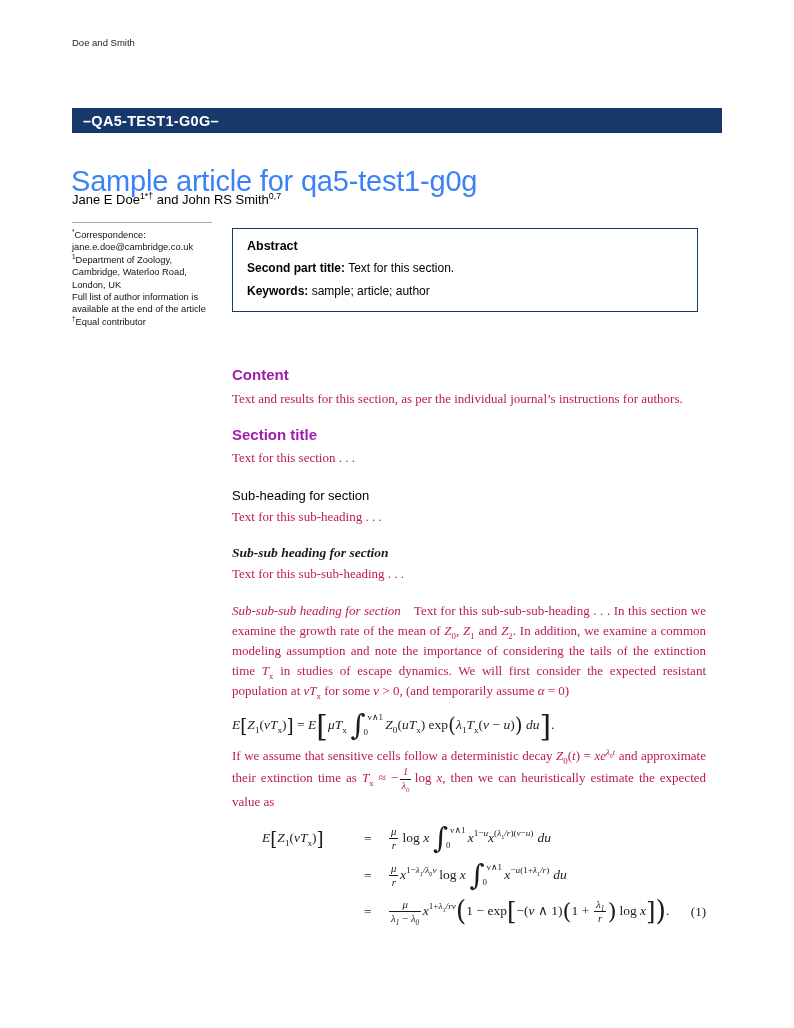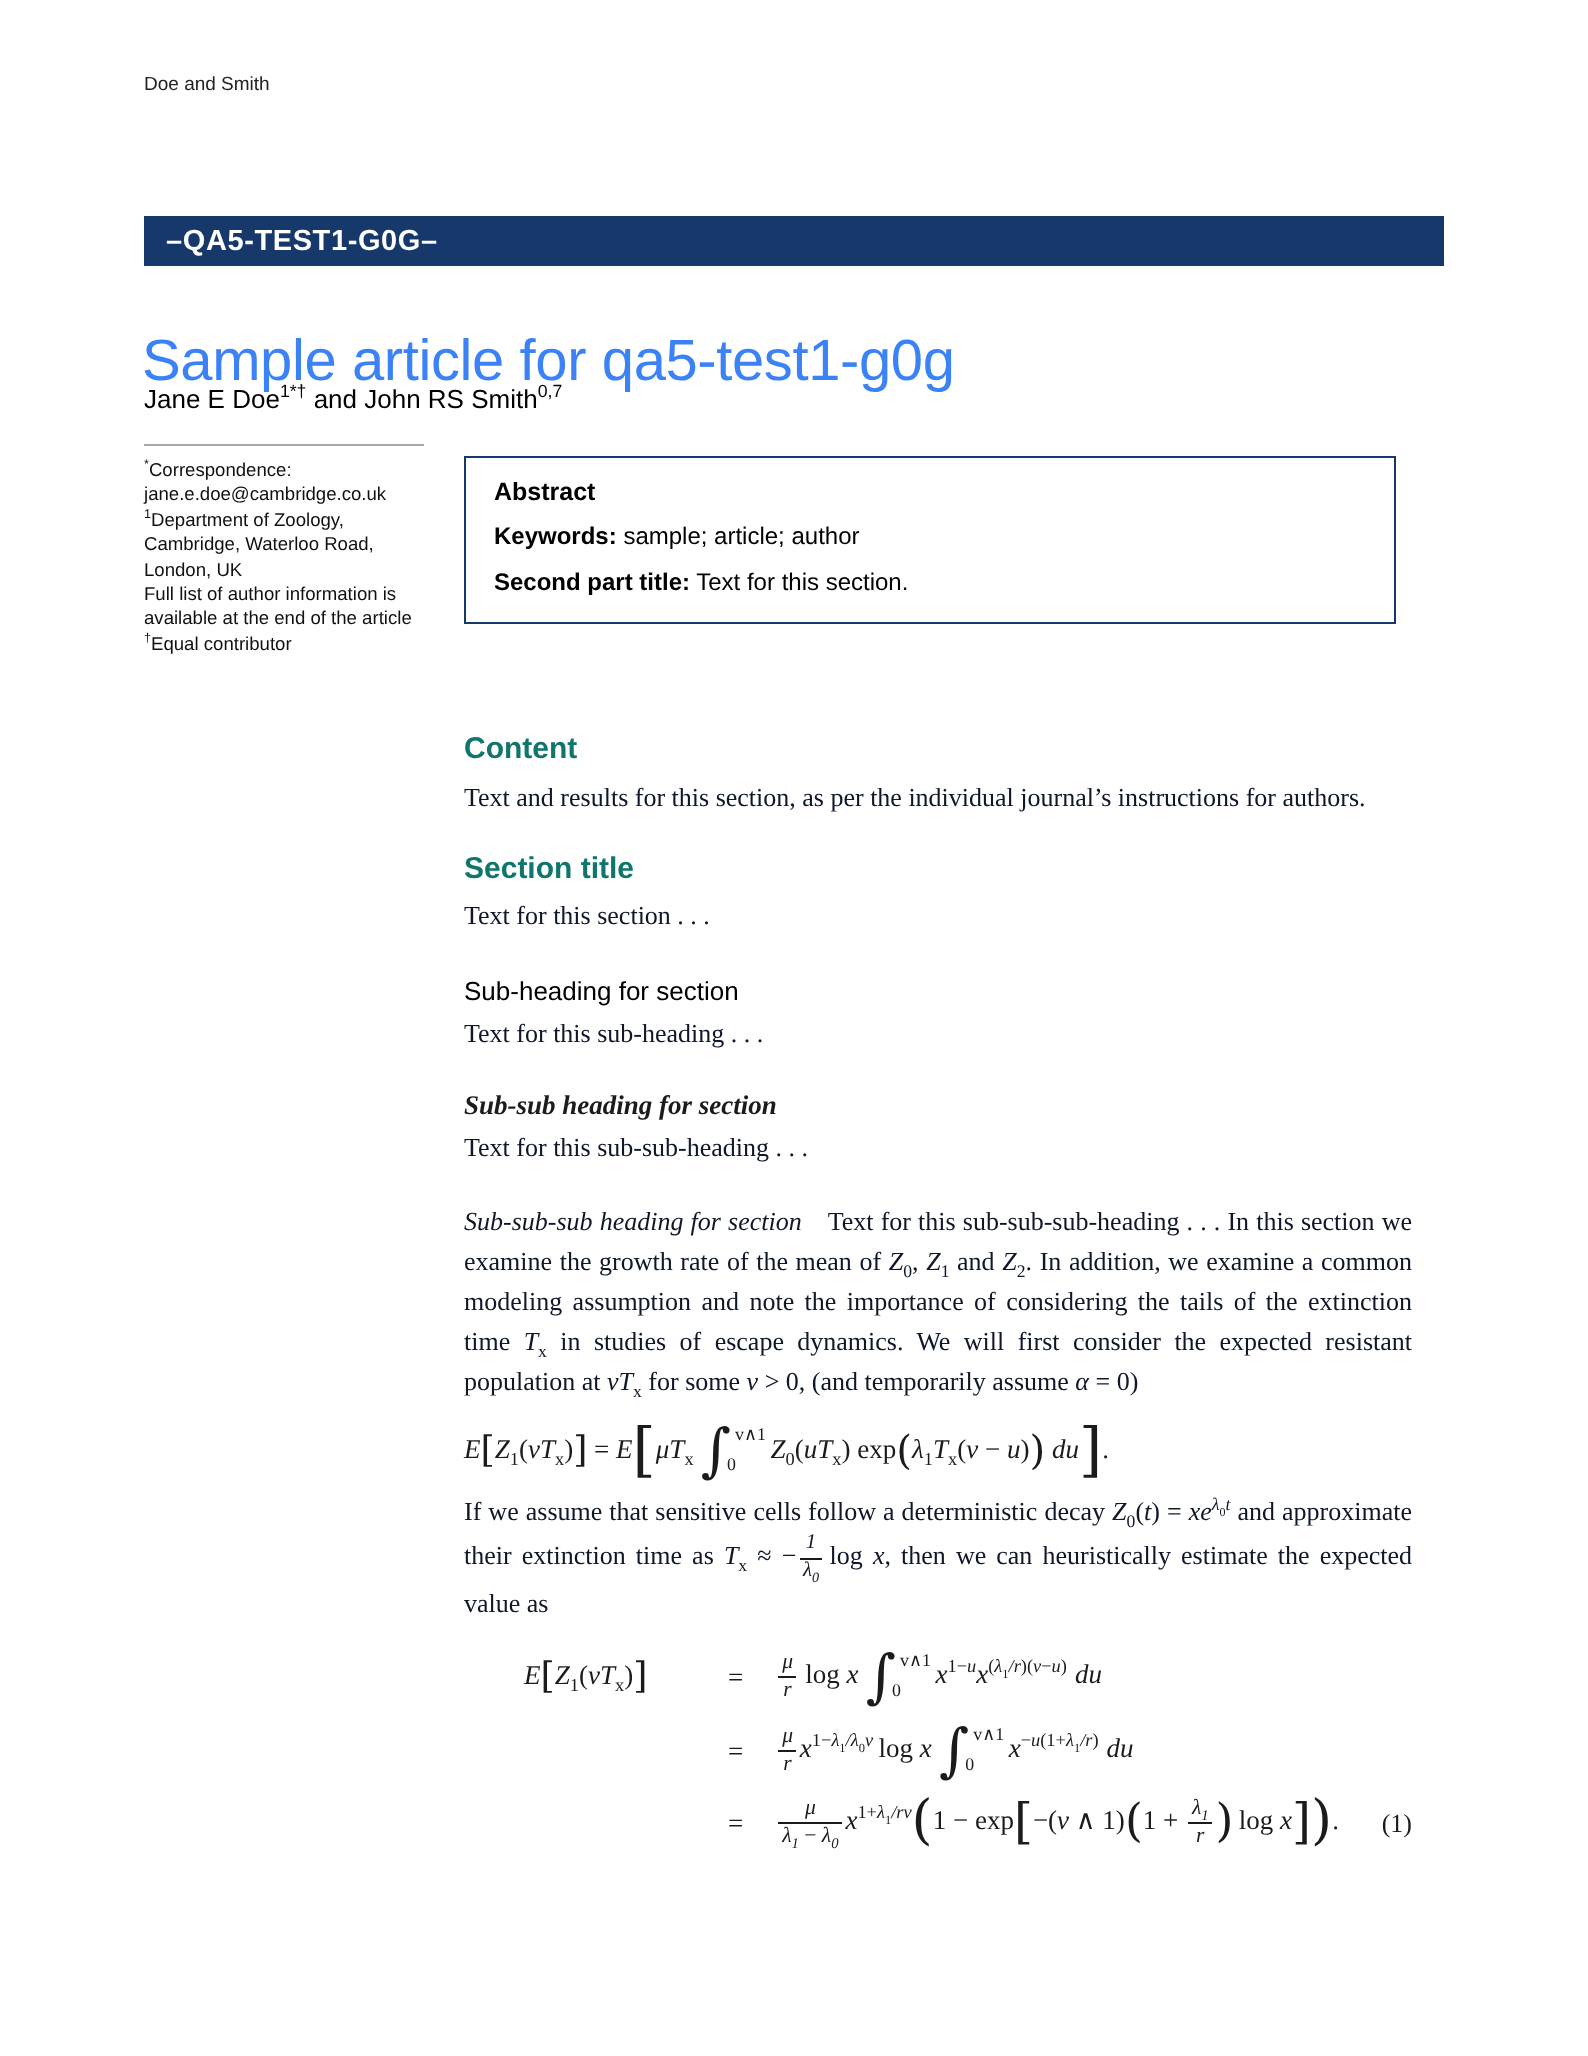--- a/index.html
+++ b/index.html
@@ -14,24 +14,24 @@
   .side-rule{position:absolute;left:72px;top:222px;width:140px;border-top:1px solid #a9a9a9;height:0;}
   .sidebar{position:absolute;left:72px;top:229px;width:152px;font-family:"Liberation Sans",sans-serif;font-size:9.3px;line-height:12.4px;color:#111;}
 
   .abstract{position:absolute;left:232px;top:228px;width:466px;box-sizing:border-box;border:1.5px solid #17386B;
             padding:10px 26px 13px 14px;font-family:"Liberation Sans",sans-serif;font-size:12px;color:#000;}
   .abstract .h{font-weight:700;font-size:12.5px;line-height:14px;}
   .abstract .row{margin-top:9px;line-height:13.5px;}
   .abstract .lbl{font-weight:700;}
 
   .main{position:absolute;left:232px;top:358px;width:474px;}
-  .sh{font-family:"Liberation Sans",sans-serif;font-weight:700;font-size:15px;line-height:18px;color:#0f766e;margin:0;}
+  .sh{font-family:"Liberation Sans",sans-serif;font-weight:700;font-size:15px;line-height:18px;color:#a21caf;margin:0;}
   .ssh{font-family:"Liberation Sans",sans-serif;font-weight:400;font-size:13px;line-height:16px;color:#000;margin:0;}
   .sssh{font-style:italic;font-size:13.5px;line-height:17px;margin:0;}
-  .body{font-size:13px;line-height:20px;text-align:justify;margin:0;color:#0f172a;}
+  .body{font-size:13px;line-height:20px;text-align:justify;margin:0;color:#be185d;}
   #h-content{margin:8px 0 5px;}
   #h-section{margin:17px 0 4px;}
   #h-subheading{margin:20px 0 3px;}
   #h-subsub{margin:17px 0 3px;}
   #p-runin{margin-top:17px;}
   #eq-display{margin:10px 0 6px;text-align:left;font-size:13.5px;}
   #p-assume{margin-top:6px;}
   #align-block{margin-top:12px;font-size:13.5px;}
   .arow{display:flex;align-items:center;margin-bottom:8px;}
   .arow:last-child{margin-bottom:0;}
@@ -76,24 +76,24 @@
   <div><span class="mr">Cambridge, Waterloo Road,</span></div>
   <div><span class="mr">London, UK</span></div>
   <div><span class="mr">Full list of author information is</span></div>
   <div><span class="mr">available at the end of the article</span></div>
   <div><sup>†</sup><span class="mr">Equal contributor</span></div>
 </div>
 
 <div class="abstract">
   <div class="h">Abstract</div>
   <div class="row">
-    <span class="lbl">Keywords:</span><span> sample; article; author</span>
+    <span class="lbl">Second part title:</span><span> Text for this section.</span>
   </div>
   <div class="row">
-    <span class="lbl">Second part title:</span><span> Text for this section.</span>
+    <span class="lbl">Keywords:</span><span> sample; article; author</span>
   </div>
 </div>
 
 <div class="main">
   <h2 class="sh" id="h-content">Content</h2>
   <p class="body">Text and results for this section, as per the individual journal’s instructions for authors.</p>
 
   <h2 class="sh" id="h-section">Section title</h2>
   <p class="body">Text for this section . . .</p>
 

